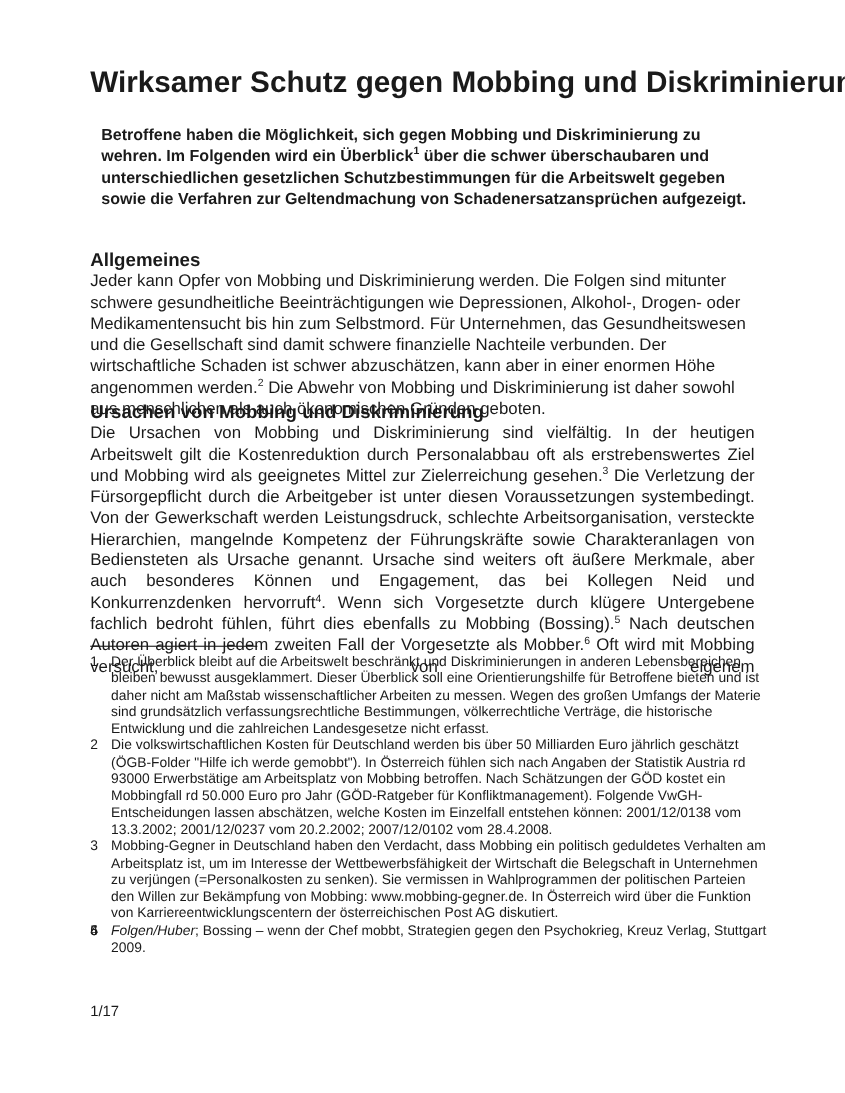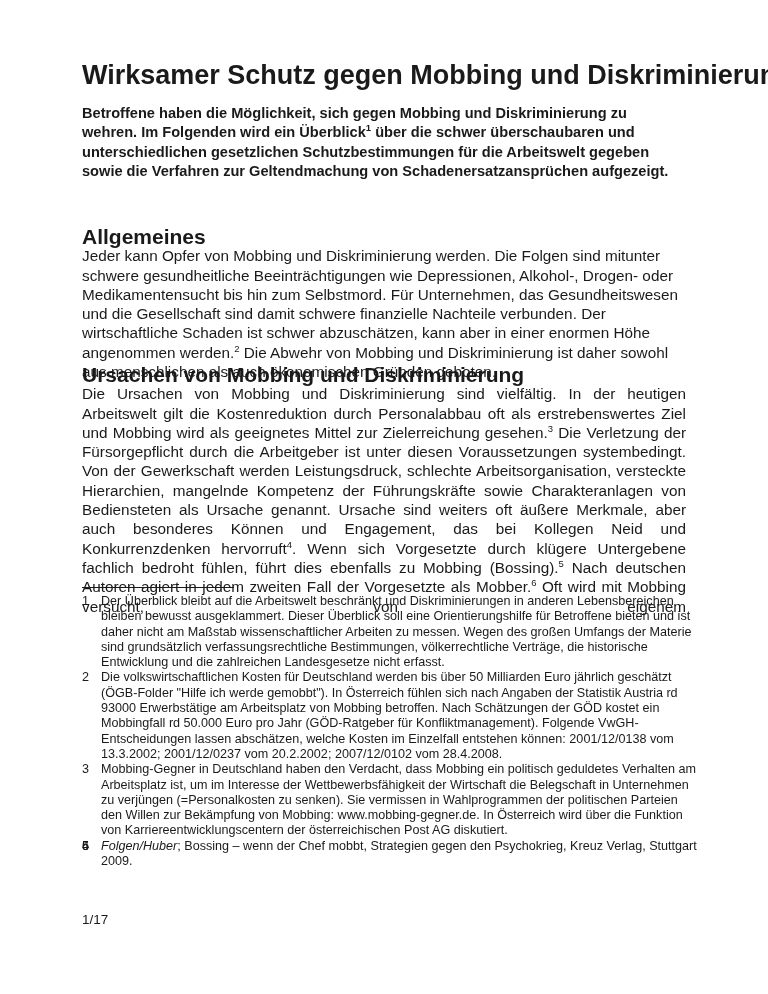--- a/index.html
+++ b/index.html
@@ -1,22 +1,22 @@
 <!DOCTYPE html>
 <html><head>
   <meta charset="utf-8">
   <style>
     html, body { margin: 0; padding: 0; background: #ffffff; }
     body { width: 768px; height: 994px; position: relative; overflow: hidden;
       font-family: "Liberation Sans", sans-serif; color: #1a1a1a; }
     .page { position: absolute; left: 82px; top: 0; width: 604px; }
     h1 { position: absolute; left: 0; top: 60px; margin: 0; font-size: 27px; font-weight: bold; white-space: nowrap; letter-spacing: 0; }
-    .intro { position: absolute; left: 0; top: 104px; width: 604px; margin: 0; font-size: 14.6px; font-weight: bold; line-height: 19.3px; }
+    .intro { position: absolute; left: 0; top: 104px; width: 604px; margin: 10px; font-size: 14.6px; font-weight: bold; line-height: 19.3px; }
     .section { position: absolute; left: 0; width: 604px; font-size: 15.3px; line-height: 19.3px; }
-    .section h2 { margin: 0; font-size: 21px; font-weight: bold; line-height: 19.3px; }
+    .section h2 { margin: 0; font-size: 17px; font-weight: bold; line-height: 19.3px; }
     .section p { margin: 0; }
     .s1 { top: 227px; }
     .s2 { top: 365px; }
     .s2 p { text-align: justify; text-align-last: justify; }
     sup { font-size: 9.5px; line-height: 0; vertical-align: 6px; }
     .rule { position: absolute; left: 0; top: 587px; width: 152px; height: 1px; background: #1a1a1a; }
     .footnotes { position: absolute; left: 0; top: 594px; width: 620px; margin: 0; padding: 0; list-style: none; font-size: 12.6px; line-height: 15.3px; color: #1a1a1a; }
     .footnotes li { position: relative; padding-left: 19px; }
     .footnotes .fn-num { position: absolute; left: 0; top: 0; }
     .page-num { position: absolute; left: 0; width: 604px; top: 912px; font-size: 13.5px; }

